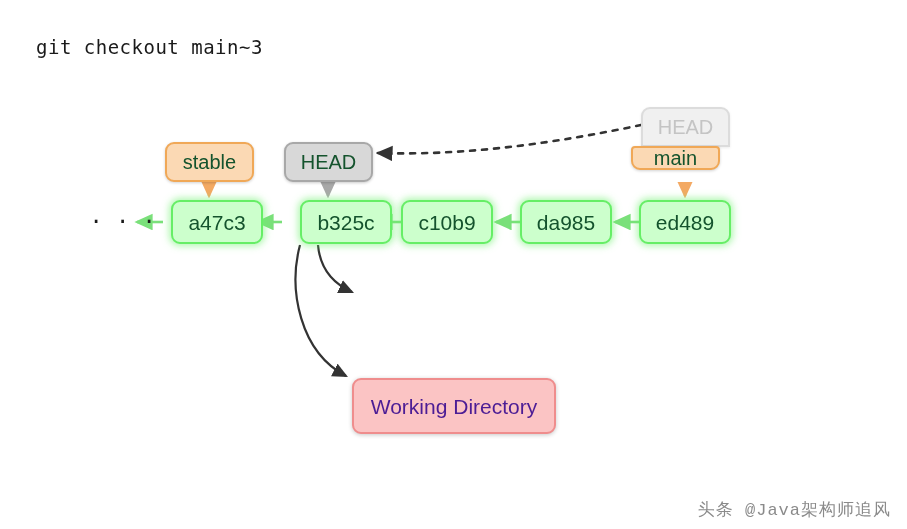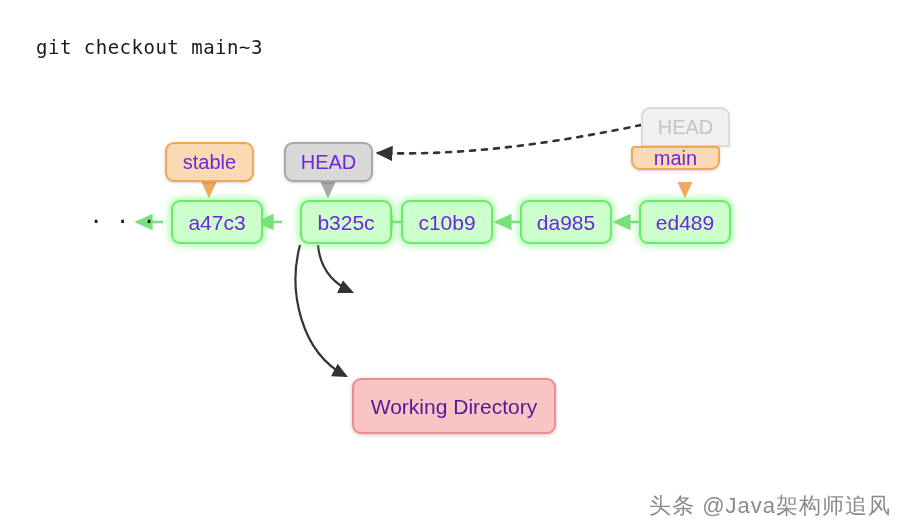--- a/index.html
+++ b/index.html
@@ -41,21 +41,21 @@
   .node {
     position: absolute;
     box-sizing: border-box;
     display: flex;
     align-items: center;
     justify-content: center;
     border-radius: 9px;
     border-width: 2px;
     border-style: solid;
     font-size: 20px;
-    color: #6d28d9;
+    color: #14532d;
     white-space: nowrap;
     line-height: 1;
   }
 
   
   .commit {
     width: 92px;
     height: 44px;
     top: 200px;
     background: #ccffcc;
@@ -118,26 +118,26 @@
     color: #1a1a1a;
     line-height: 28px;
     font-family: "DejaVu Sans", sans-serif;
   }
 
   
   .watermark {
     position: absolute;
     right: 16px;
     bottom: 8px;
-    font-size: 22px;
+    font-size: 17px;
     color: #6e6e6e;
     opacity: 0.80;
     letter-spacing: 1px;
     white-space: nowrap;
-    font-family: Liberation Sans, sans-serif;
+    font-family: Liberation Mono, monospace;
   }
 
   svg.edges {
     position: absolute;
     left: 0; top: 0;
     width: 907px;
     height: 529px;
     pointer-events: none;
   }
 </style>

